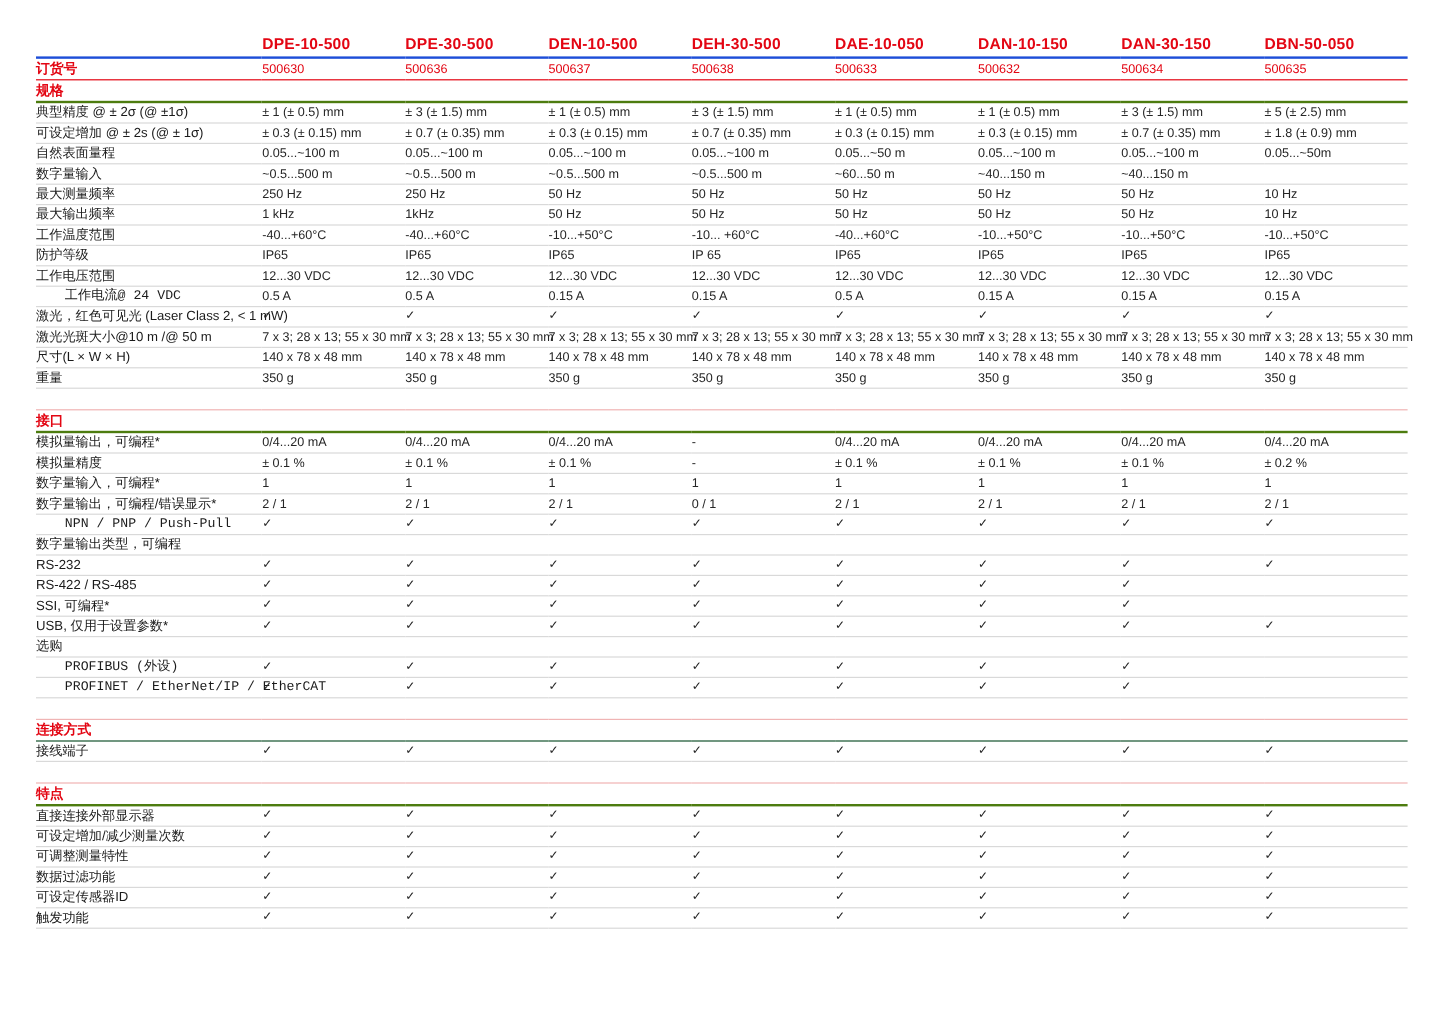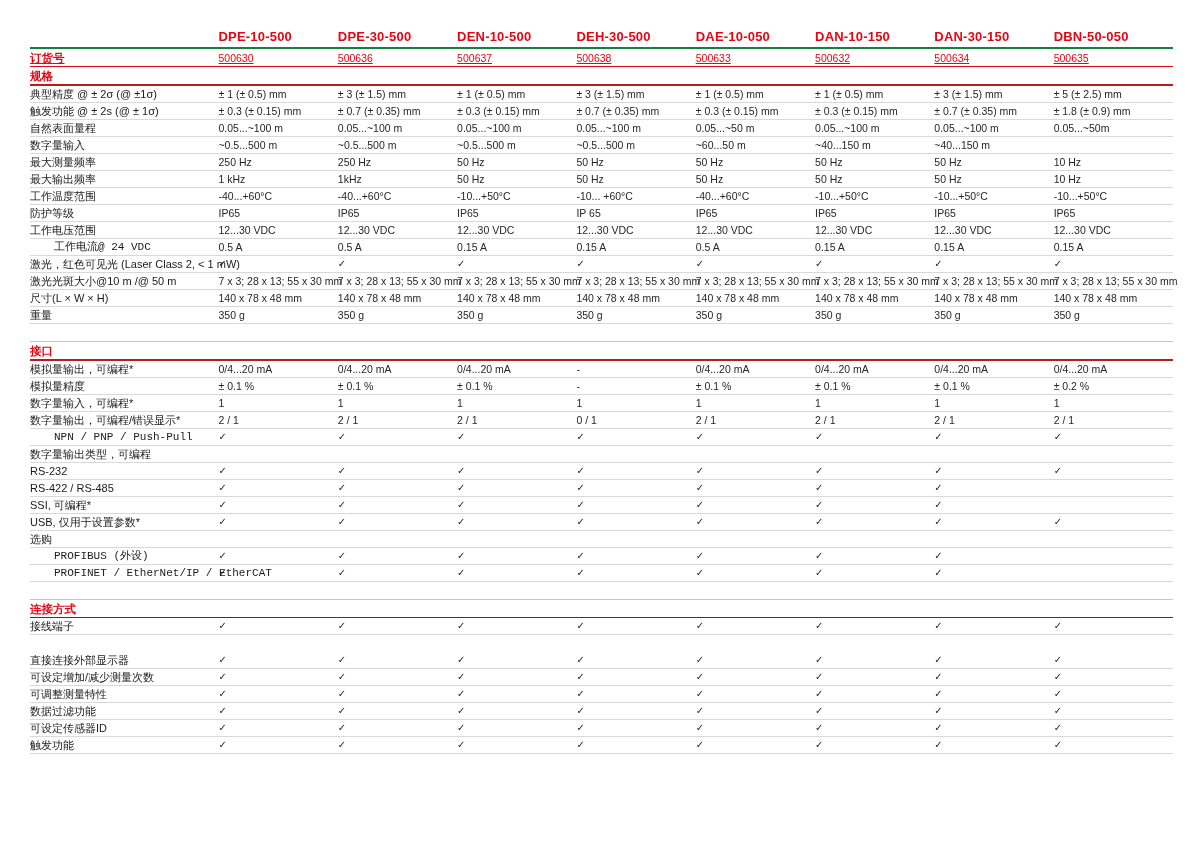--- a/index.html
+++ b/index.html
@@ -28,40 +28,39 @@
   td {
     padding: 0 3px 0 0;
     vertical-align: middle;
     white-space: nowrap;
     overflow: visible;
     font-size: 10.5px;
     line-height: 16px;
     height: 16px;
   }
   tr.products-row td {
-    border-bottom: 2px solid #15803d;
+    border-bottom: 2px solid #1d4ed8;
     height: 21px;
     font-size: 13px;
     font-weight: bold;
     color: #e30613;
     letter-spacing: 0.2px;
   }
   tr.order-row td {
     border-bottom: 1px solid #e30613;
     color: #e30613;
     height: 17px;
-    text-decoration: underline;
   }
   tr.order-row td.label-cell {
     font-weight: bold;
     font-size: 11.5px;
   }
   tr.section-row td {
     border-top: 1px solid #f0b4b4;
-    border-bottom: 2px solid #b91c1c;
+    border-bottom: 2px solid #4d7c0f;
     color: #e30613;
     font-weight: bold;
     font-size: 11.5px;
     height: 17px;
   }
   tr.section-row.light-bottom td {
     border-bottom: 1px solid #14532d;
   }
   tr.data-row td {
     border-bottom: 1px solid #d9d9d9;
@@ -125,21 +124,21 @@
           <td class="value-cell">± 1 (± 0.5) mm</td>
           <td class="value-cell">± 3 (± 1.5) mm</td>
           <td class="value-cell">± 1 (± 0.5) mm</td>
           <td class="value-cell">± 3 (± 1.5) mm</td>
           <td class="value-cell">± 1 (± 0.5) mm</td>
           <td class="value-cell">± 1 (± 0.5) mm</td>
           <td class="value-cell">± 3 (± 1.5) mm</td>
           <td class="value-cell">± 5 (± 2.5) mm</td>
         </tr>
         <tr class="data-row">
-          <td class="label-cell">触发功能 @ ± 2s (@ ± 1σ)</td>
+          <td class="label-cell">可设定增加 @ ± 2s (@ ± 1σ)</td>
           <td class="value-cell">± 0.3 (± 0.15) mm</td>
           <td class="value-cell">± 0.7 (± 0.35) mm</td>
           <td class="value-cell">± 0.3 (± 0.15) mm</td>
           <td class="value-cell">± 0.7 (± 0.35) mm</td>
           <td class="value-cell">± 0.3 (± 0.15) mm</td>
           <td class="value-cell">± 0.3 (± 0.15) mm</td>
           <td class="value-cell">± 0.7 (± 0.35) mm</td>
           <td class="value-cell">± 1.8 (± 0.9) mm</td>
         </tr>
         <tr class="data-row">
@@ -436,20 +435,23 @@
           <td class="value-cell check">✓</td>
           <td class="value-cell check">✓</td>
           <td class="value-cell check">✓</td>
           <td class="value-cell check">✓</td>
           <td class="value-cell check">✓</td>
           <td class="value-cell check">✓</td>
         </tr>
         <tr class="spacer-row">
           <td colspan="9"></td>
         </tr>
+        <tr class="section-row">
+          <td colspan="9">特点</td>
+        </tr>
         <tr class="data-row">
           <td class="label-cell">直接连接外部显示器</td>
           <td class="value-cell check">✓</td>
           <td class="value-cell check">✓</td>
           <td class="value-cell check">✓</td>
           <td class="value-cell check">✓</td>
           <td class="value-cell check">✓</td>
           <td class="value-cell check">✓</td>
           <td class="value-cell check">✓</td>
           <td class="value-cell check">✓</td>

